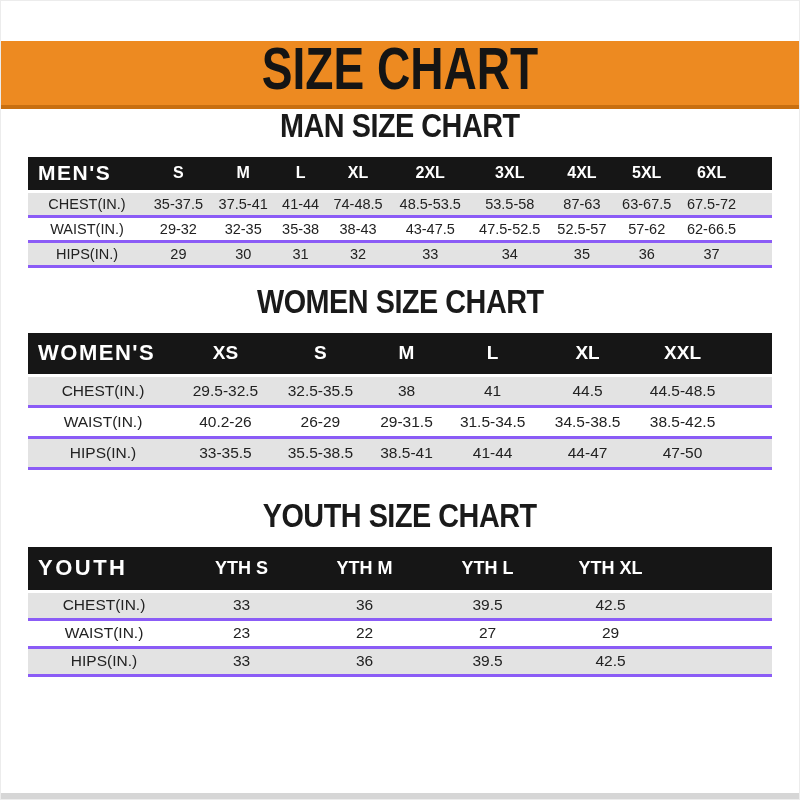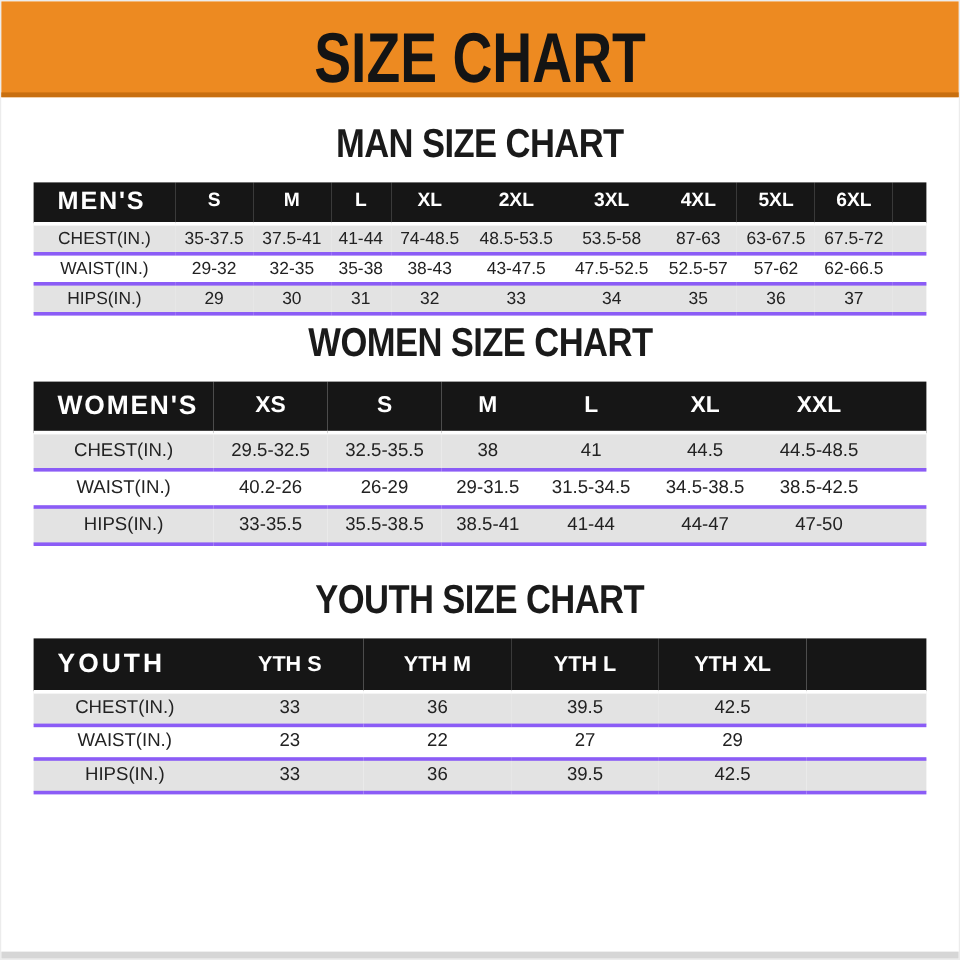--- a/index.html
+++ b/index.html
@@ -4,35 +4,35 @@
 <style>
   :root{
     --banner-bg:#ED8A21; --banner-border:#C86F10; --bar-bg:#161616;
     --row-alt-bg:#E3E3E3; --footer-text:#A3322A; --ink:#1A1A1A;
   }
   *{box-sizing:border-box;}
   html,body{margin:0;padding:0;}
   body{width:800px;height:800px;background:#fff;font-family:"Liberation Sans",sans-serif;color:var(--ink);}
   .page{position:relative;width:800px;height:800px;border:1px solid #ececec;overflow:hidden;background:#fff;}
 
-  .banner{height:80px;background:var(--banner-bg);border-bottom:4px solid var(--banner-border);
-          display:flex;align-items:flex-end;justify-content:center;}
+  .banner{height:68px;background:var(--banner-bg);border-bottom:4px solid var(--banner-border);
+          display:flex;align-items:flex-start;justify-content:center;margin-top:40px;}
   .banner-title{font-size:49px;font-weight:bold;color:#141414;letter-spacing:0px;
           display:inline-block;transform:scale(0.94,1.2);white-space:nowrap;}
 
   .section-title-wrap{text-align:center;}
   .section-title{display:inline-block;font-weight:bold;font-size:30px;letter-spacing:-0.5px;
           transform:scale(0.96,1.12);white-space:nowrap;}
-  .mt-men{margin-top:23px;}
-  .mt-women{margin-top:7px;}
+  .mt-men{margin-top:0;}
+  .mt-women{margin-top:17px;}
   .mt-youth{margin-top:29px;}
 
   table{width:744px;margin:14px auto 0 auto;border-collapse:collapse;table-layout:auto;}
   thead th{background:var(--bar-bg);color:#fff;font-weight:bold;text-align:center;padding:0 2px;}
-  th.corner{text-align:left;padding-left:20px;letter-spacing:1.5px;}
+  th.corner{text-align:left;padding-left:10px;letter-spacing:1.5px;}
   tbody tr{border-top:3px solid #fff;border-bottom:3px solid #8b5cf6;margin-top:45px;}
   tbody tr:nth-child(odd) th,tbody tr:nth-child(odd) td{background:var(--row-alt-bg);}
   tbody th,tbody td{font-weight:normal;color:#222;text-align:center;padding:0 2px;}
 
   .tbl-men thead th{height:34px;font-size:16px;}
   .tbl-men th.corner{font-size:21px;}
   .tbl-men tbody th,.tbl-men tbody td{height:25px;font-size:14.5px;}
 
   .tbl-women thead th{height:43px;font-size:19px;}
   .tbl-women th.corner{font-size:22px;}

